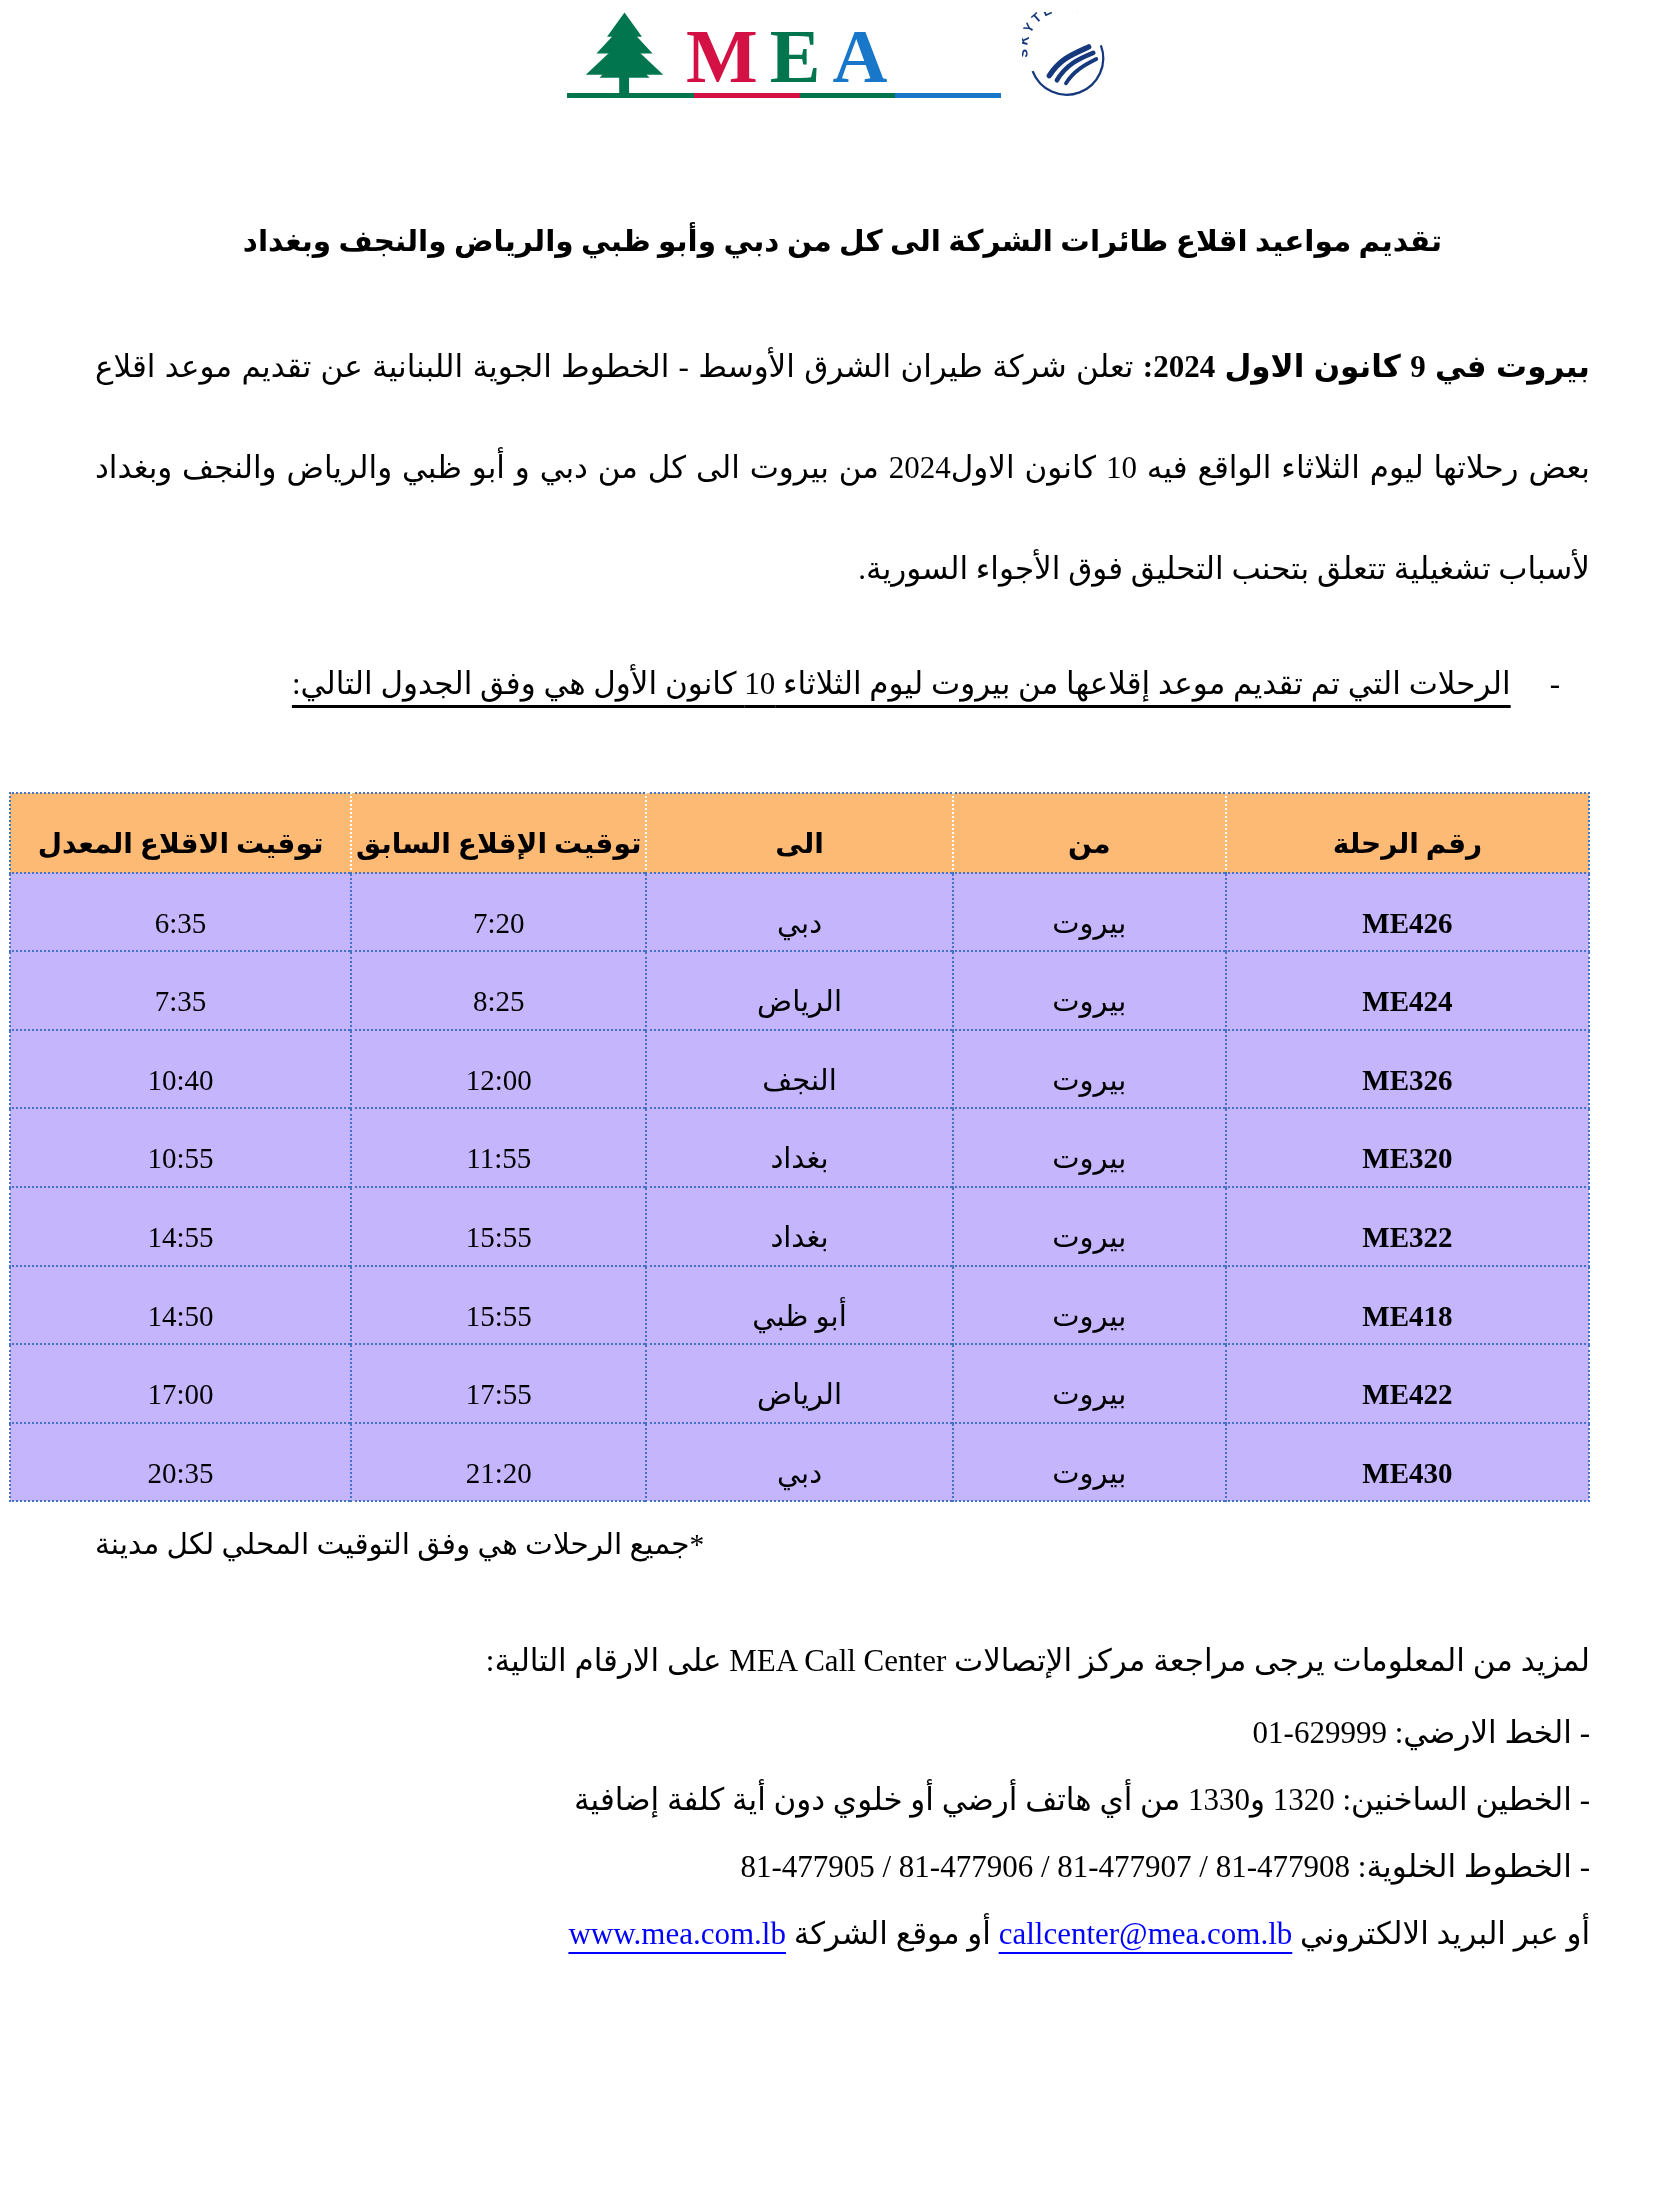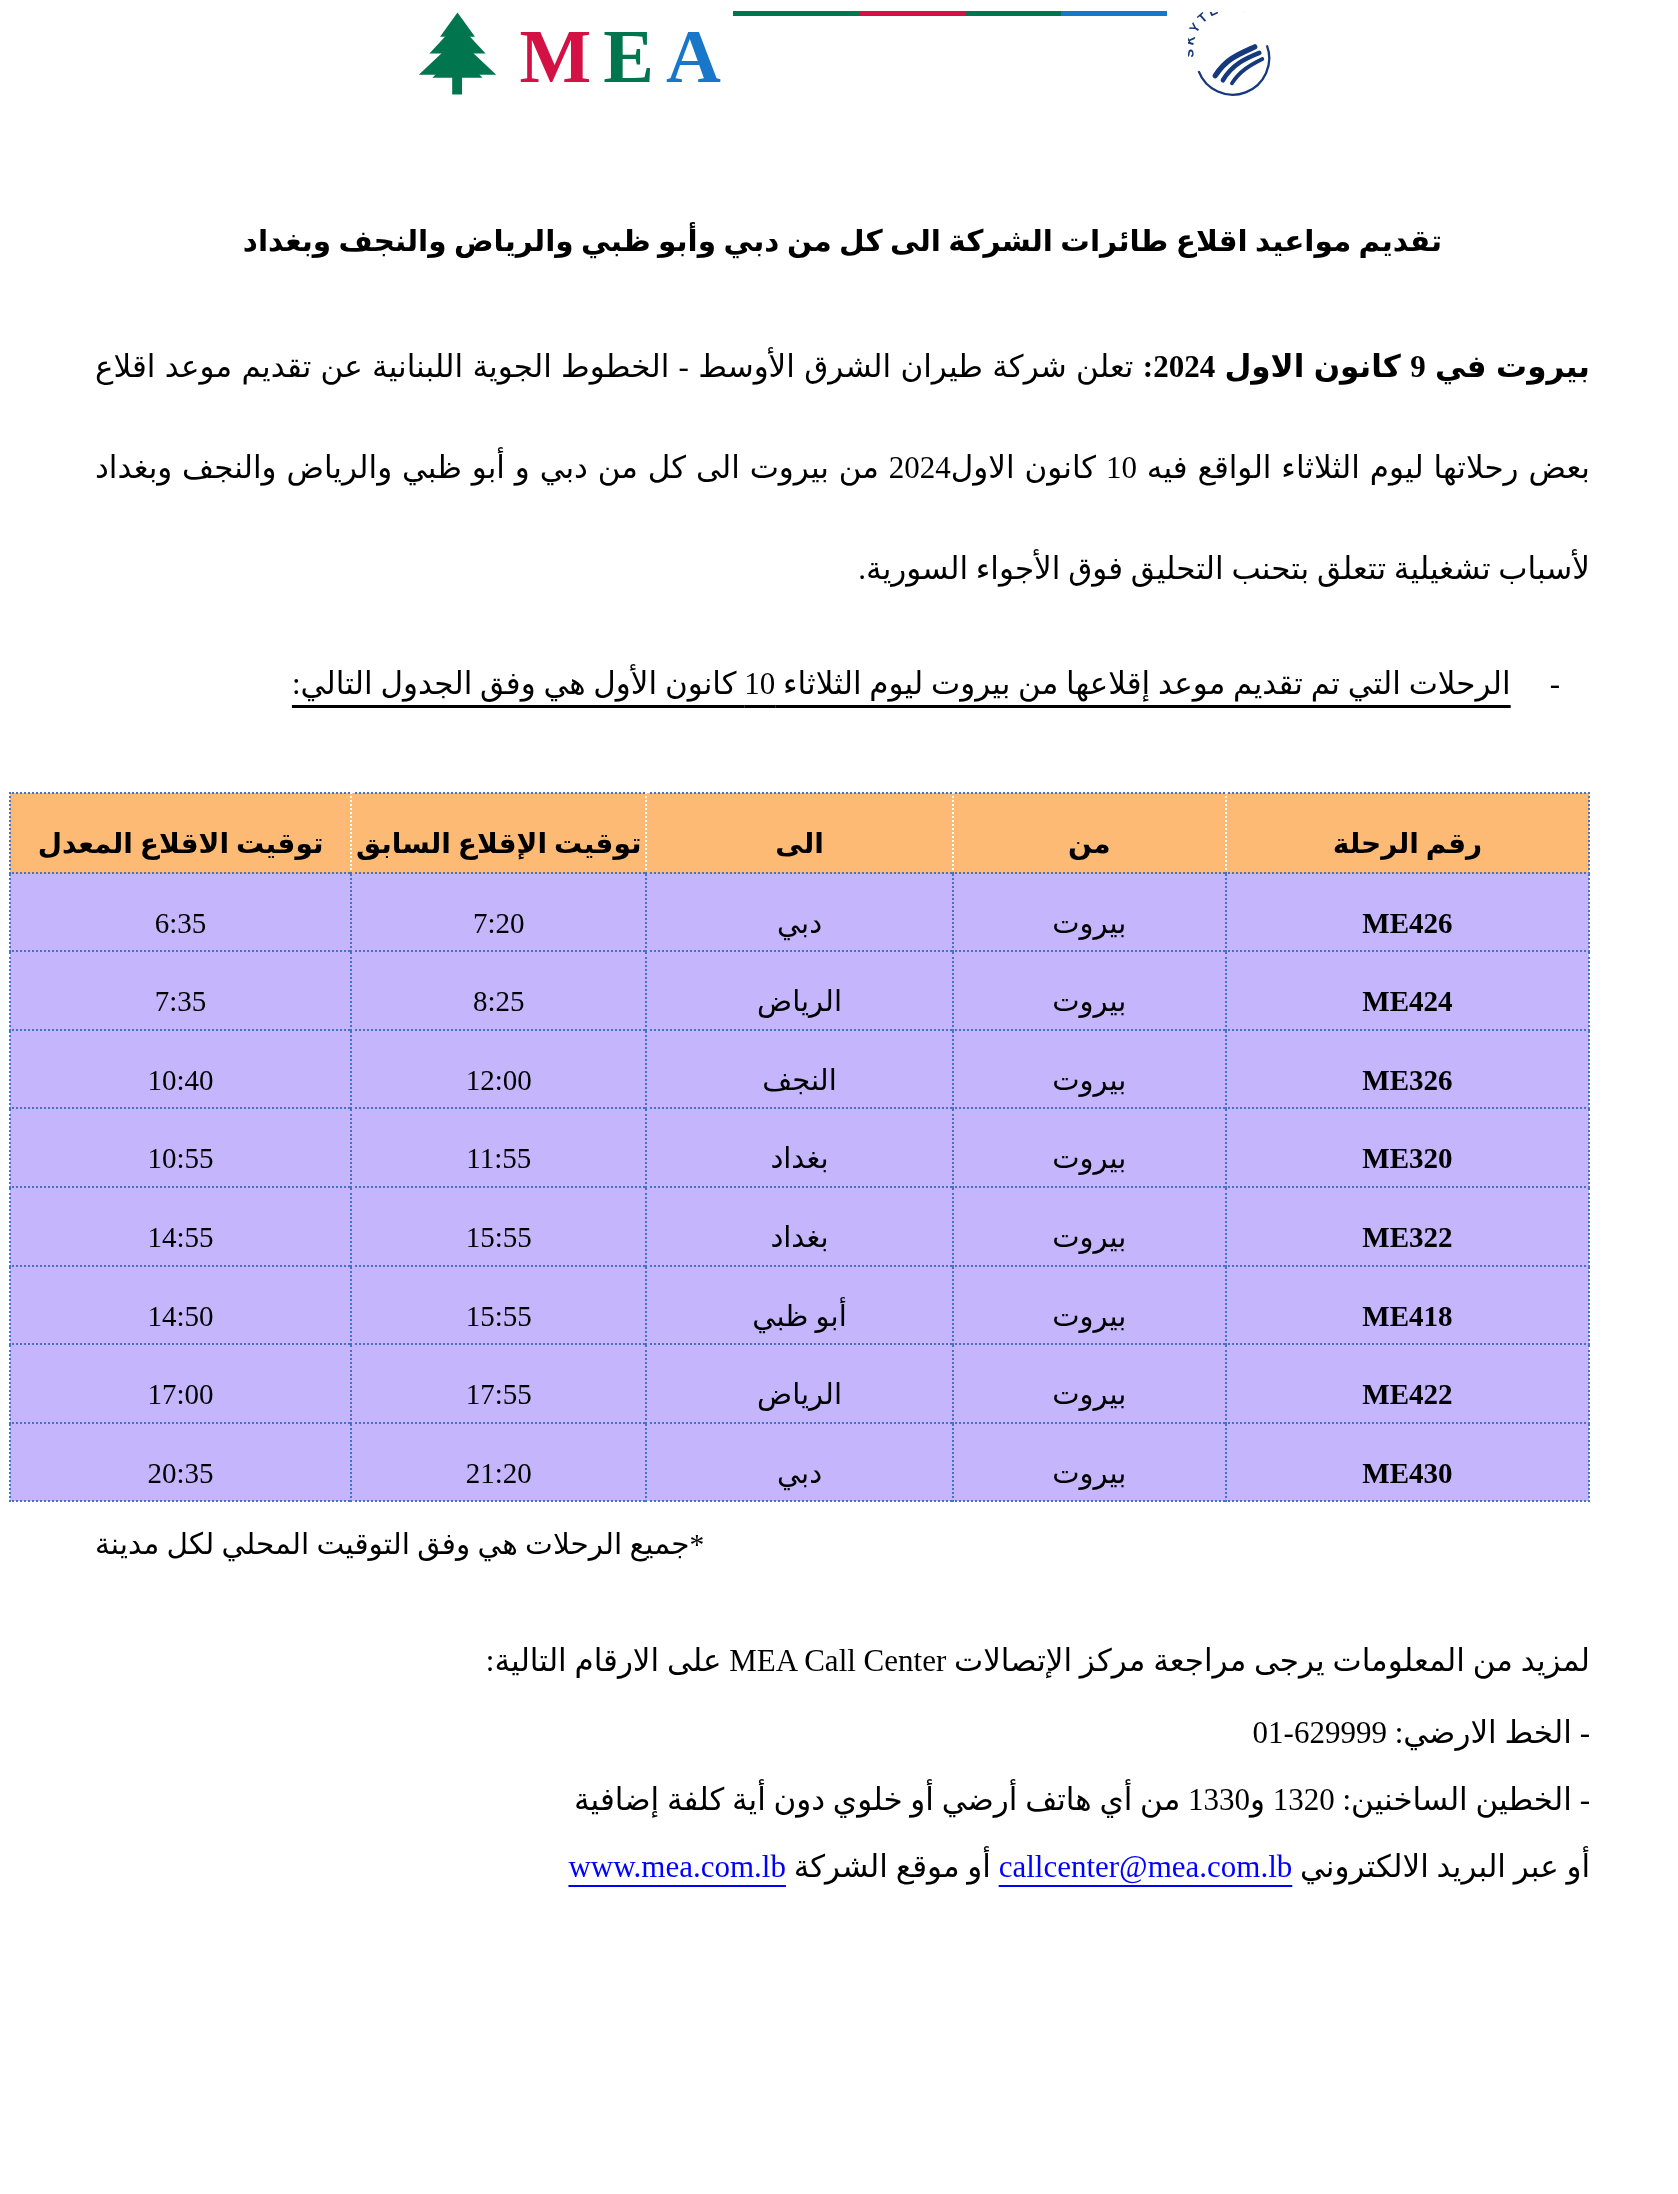--- a/index.html
+++ b/index.html
@@ -18,21 +18,21 @@
   }
   
   .logo-row{
     direction:ltr;
     display:flex;
     justify-content:center;
     align-items:flex-start;
     padding-top:10.6px;
     height:113px;
   }
-  .mea-block{display:flex;flex-direction:row;}
+  .mea-block{display:flex;flex-direction:column;}
   .mea-top{display:flex;align-items:flex-end;}
   .cedar{width:115px;height:85px;margin-bottom:-3px;}
   .mea-letters{
     font-family:"Liberation Serif",serif;
     font-weight:bold;
     font-size:76px;
     line-height:73px;
     letter-spacing:12px;
     margin-left:4.5px;
   }
@@ -276,18 +276,19 @@
     </table>
 
     <div class="footnote">*جميع الرحلات هي وفق التوقيت المحلي لكل مدينة</div>
 
 
     <div class="info-line"><span>لمزيد من المعلومات يرجى مراجعة مركز الإتصالات </span><span dir="ltr">MEA Call Center</span><span> على الارقام التالية:</span></div>
 
     <div class="contacts">
       <div><span>- الخط الارضي: </span><span class="num">01-629999</span></div>
       <div>- الخطين الساخنين: 1320 و1330 من أي هاتف أرضي أو خلوي دون أية كلفة إضافية</div>
+      <div><span>- الخطوط الخلوية:  </span><span class="num">81-477905 / 81-477906 / 81-477907 / 81-477908</span></div>
       <div><span>أو عبر البريد الالكتروني </span><a href="#" dir="ltr">callcenter@mea.com.lb</a><span> أو موقع الشركة </span><a href="#" dir="ltr">www.mea.com.lb</a></div>
     </div>
 
   </div>
 </div>
 
 
 </body></html>

